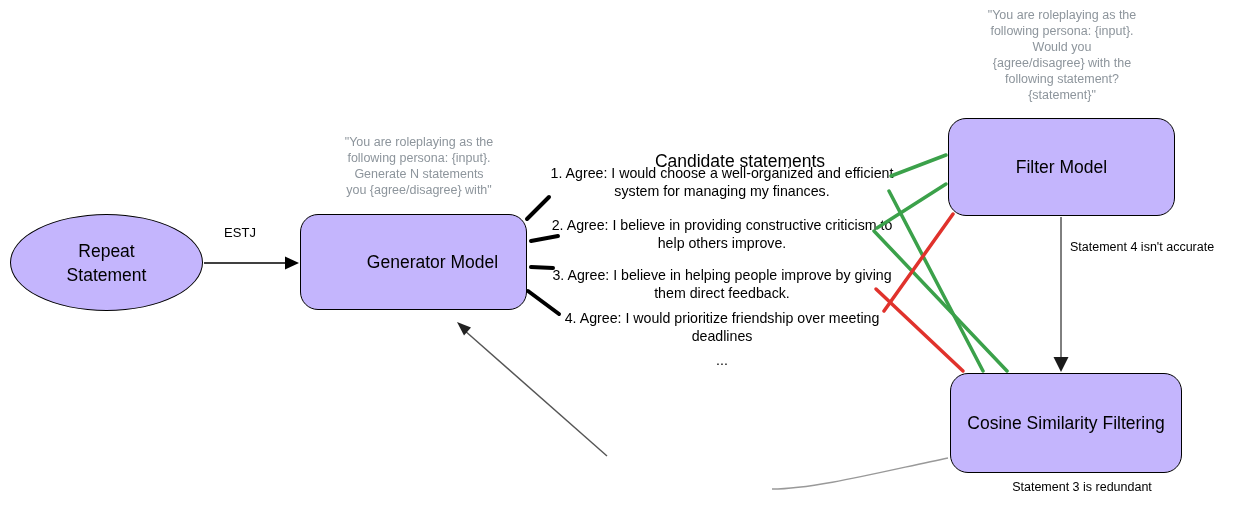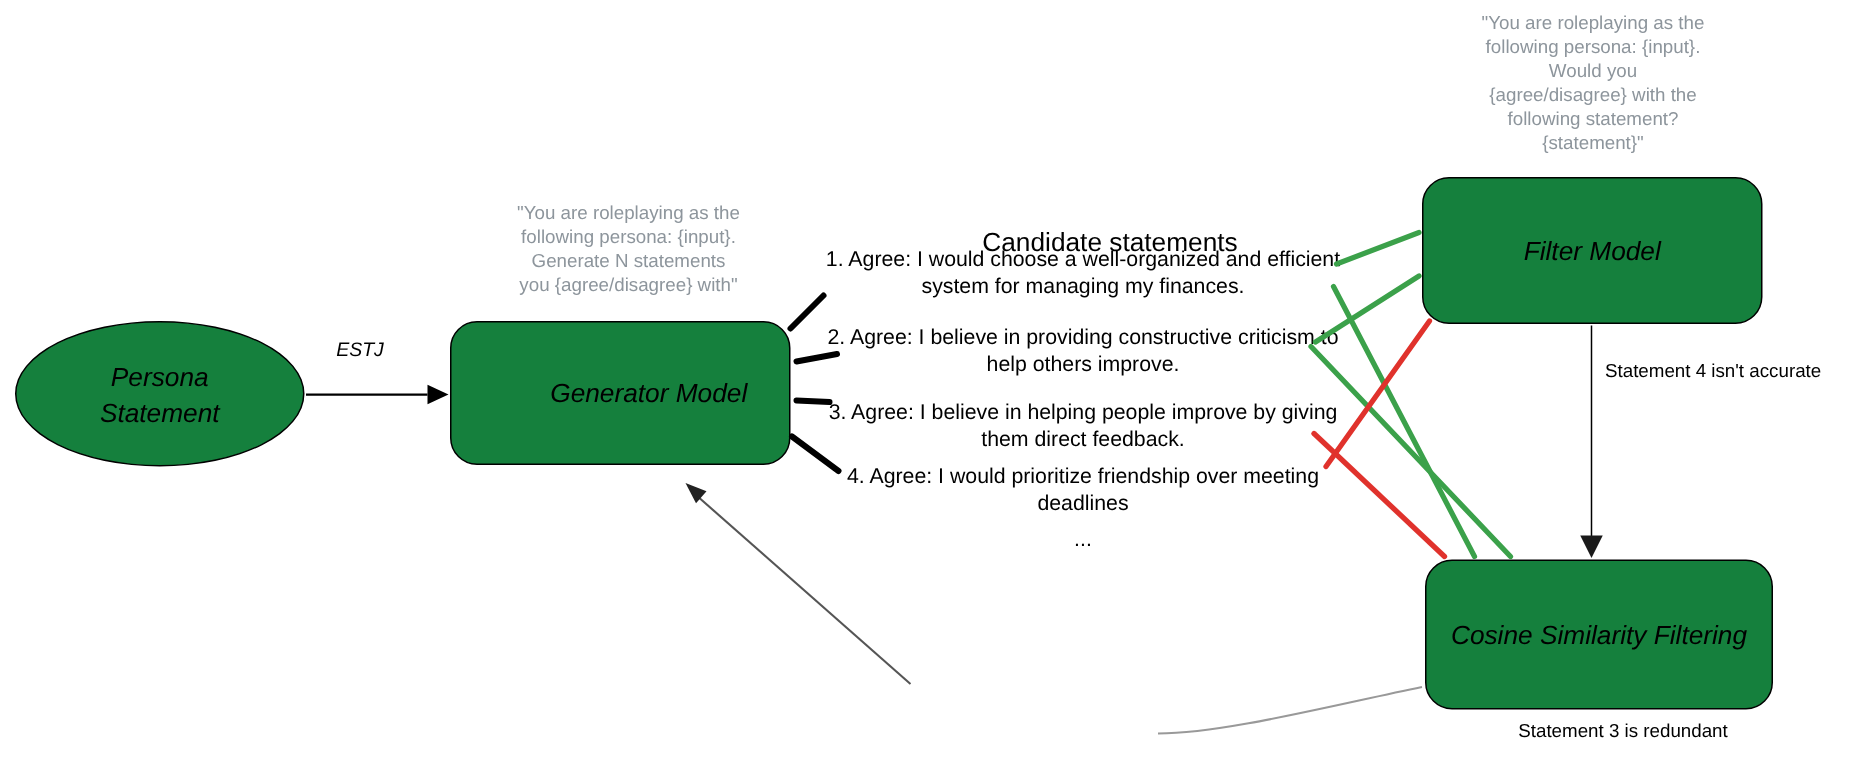--- a/index.html
+++ b/index.html
@@ -1,23 +1,23 @@
 <!DOCTYPE html>
 <html><head>
 <meta charset="utf-8">
 <style>
   html,body{margin:0;padding:0;background:#fff;}
   #canvas{
     position:relative;width:1242px;height:522px;background:#ffffff;overflow:hidden;
     font-family:"Liberation Sans", sans-serif;color:#000;
   }
   .node{
-    position:absolute;background:#15803d;border:1px solid #000;
+    position:absolute;background:#c4b5fd;border:1px solid #000;
     display:flex;align-items:center;justify-content:center;text-align:center;
-    z-index:1;box-sizing:border-box;font-style:italic;
+    z-index:1;box-sizing:border-box;
   }
   .rounded{border-radius:18px;}
   .ellipse{border-radius:50%;}
   .node-label{font-size:17.5px;line-height:24px;}
   .prompt{
     position:absolute;text-align:center;color:#8d959c;font-size:12.5px;line-height:16px;z-index:2;
   }
   .prompt span{display:block;}
   .heading{position:absolute;text-align:center;font-size:17.5px;z-index:2;}
   .stmt{position:absolute;left:547px;width:350px;text-align:center;font-size:14.2px;line-height:17.5px;z-index:2;}
@@ -26,26 +26,26 @@
   .repeat-text span{display:block;}
   #connectors{position:absolute;left:0;top:0;z-index:5;pointer-events:none;}
 </style>
 </head>
 <body>
 
 <div id="canvas">
 
   <div class="node ellipse" style="left:10px;top:214px;width:193px;height:97px;">
     <div class="node-label">
-      <span style="display:block">Persona</span>
+      <span style="display:block">Repeat</span>
       <span style="display:block">Statement</span>
     </div>
   </div>
 
-  <div class="small-label" style="left:210px;top:225px;width:60px;text-align:center;font-size:13px;font-style:italic;">ESTJ</div>
+  <div class="small-label" style="left:210px;top:225px;width:60px;text-align:center;font-size:13px;">ESTJ</div>
 
   <div class="prompt" style="left:309px;top:134px;width:220px;">
     <span>"You are roleplaying as the</span>
     <span>following persona: {input}.</span>
     <span>Generate N statements</span>
     <span>you {agree/disagree} with"</span>
   </div>
 
   <div class="node rounded" style="left:300px;top:214px;width:227px;height:96px;padding-left:38px;">
     <div class="node-label">Generator Model</div>

